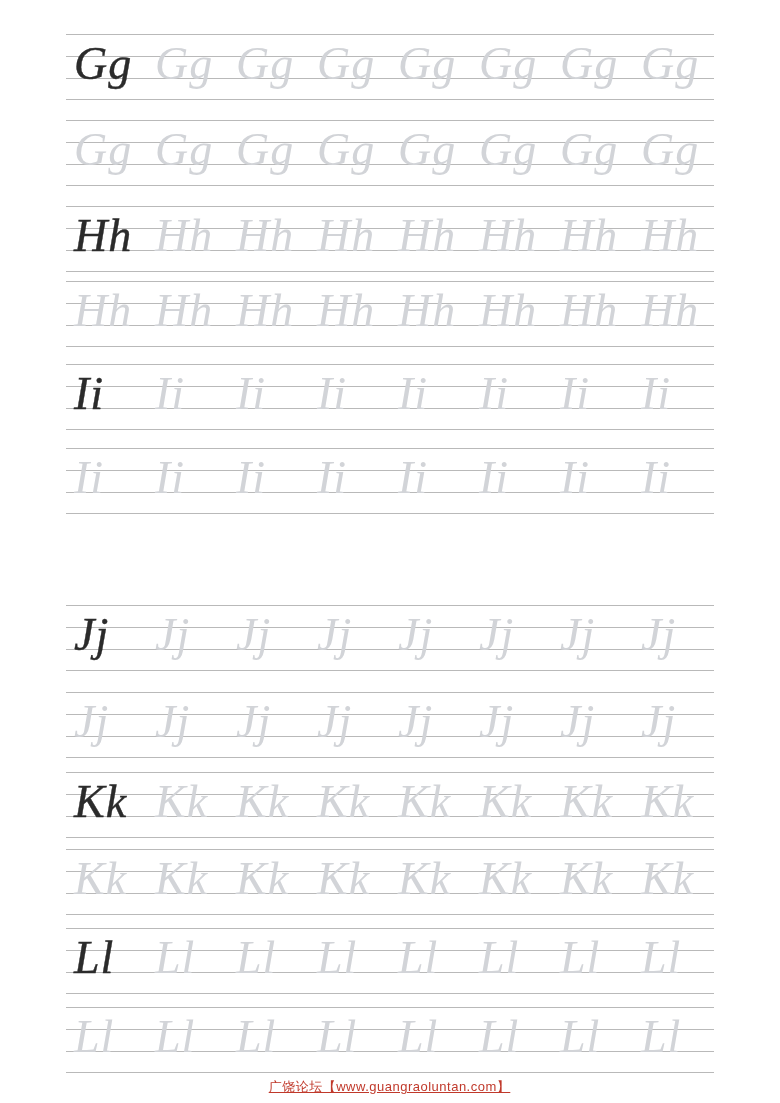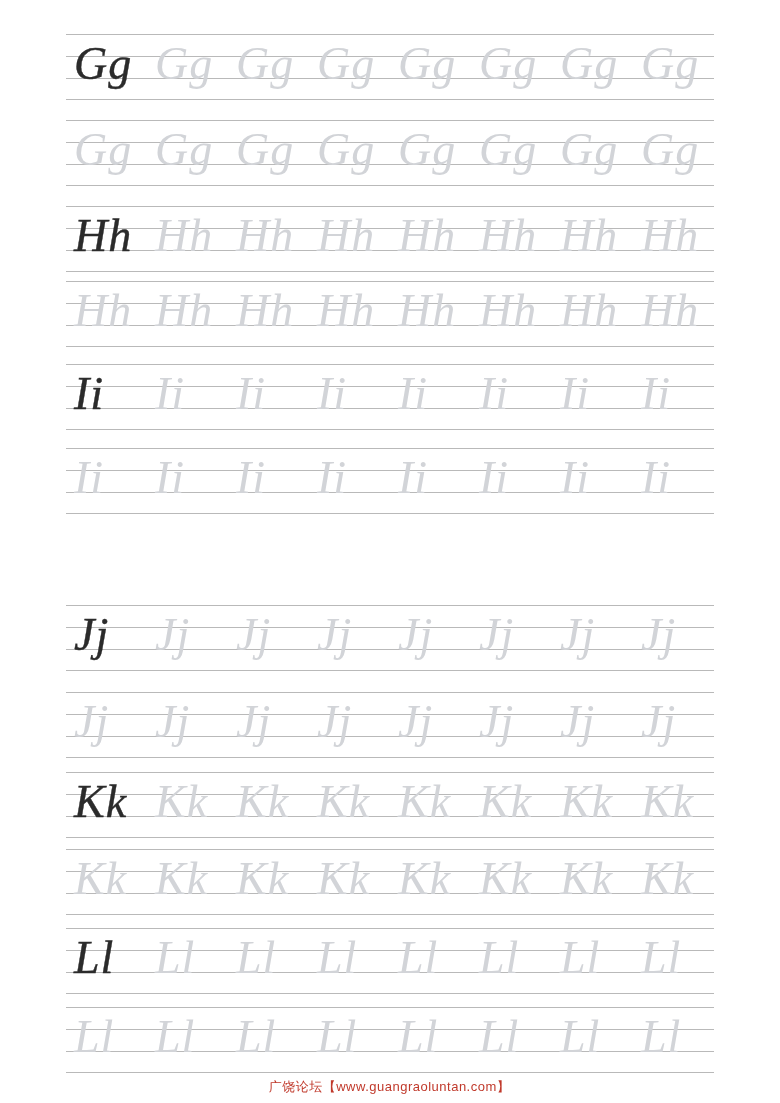--- a/index.html
+++ b/index.html
@@ -85,20 +85,21 @@
   .footer {
     position: absolute;
     left: 0;
     top: 1078px;
     width: 779px;
     text-align: center;
     font-size: 13px;
     color: #c0392b;
     font-family: "Liberation Sans", sans-serif;
     letter-spacing: 0.5px;
+    text-decoration: underline;
   }
   .footer .url { color: #c0392b; }
 </style>
 </head>
 <body>
 
 <div class="sheet">
   <div id="rows-container">
       <div class="block" style="top: 34px;">
         <div class="staff">

